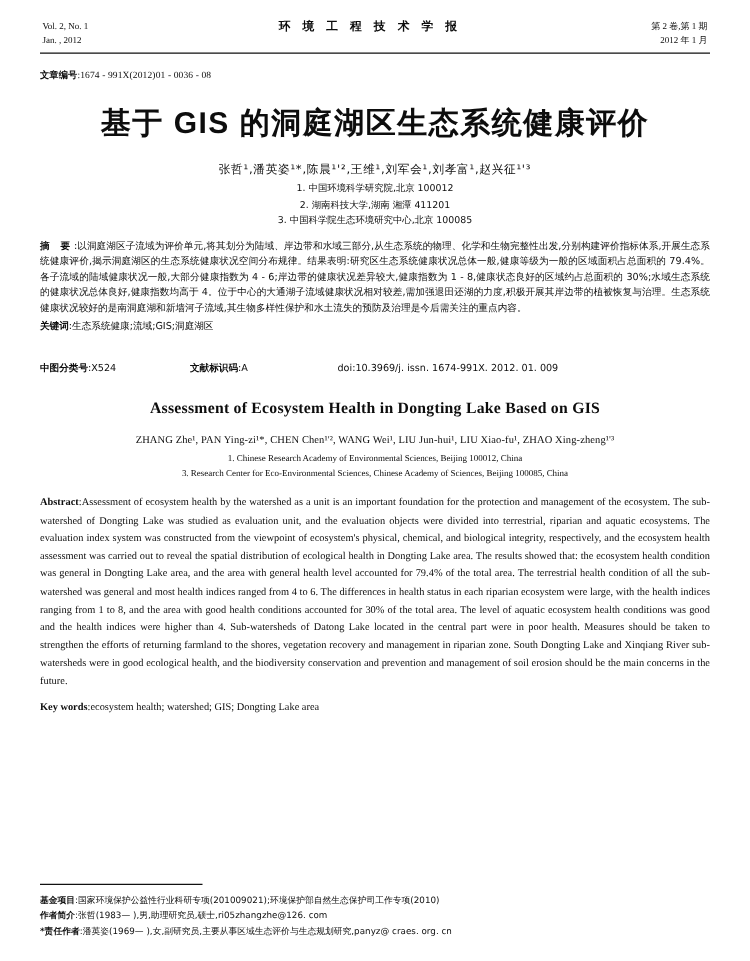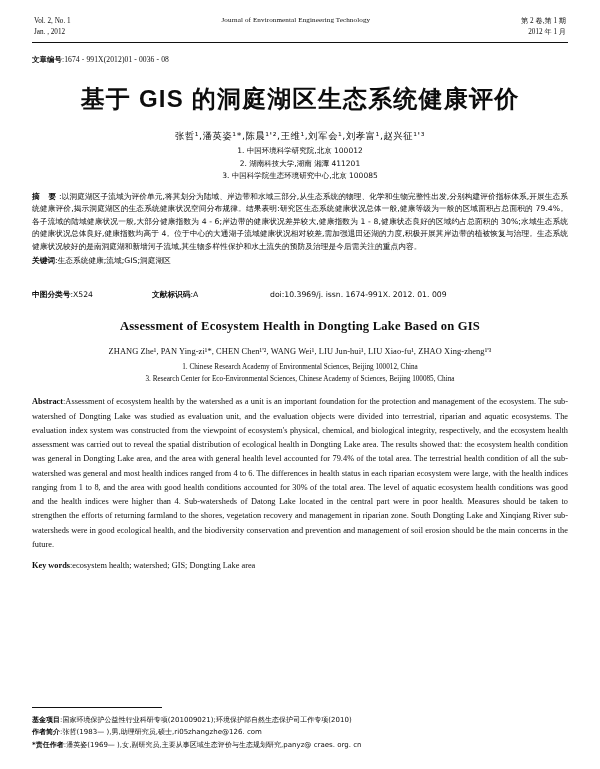--- a/index.html
+++ b/index.html
@@ -192,21 +192,21 @@
 <body>
 
 <div class="page">
 
   <div class="masthead">
     <div class="mast-left">
       <div>Vol. 2, No. 1</div>
       <div>Jan. , 2012</div>
     </div>
     <div class="mast-center">
-      <div class="mast-en">Journal of Environmental Engineering Technology</div>
+      <div class="mast-cn">环 境 工 程 技 术 学 报</div>
     </div>
     <div class="mast-right">
       <div>第 2 卷,第 1 期</div>
       <div>2012 年 1 月</div>
     </div>
   </div>
   <div class="rule"></div>
 
   <div class="artnum">
     <span class="lbl">文章编号</span><span>:1674 - 991X(2012)01 - 0036 - 08</span>

